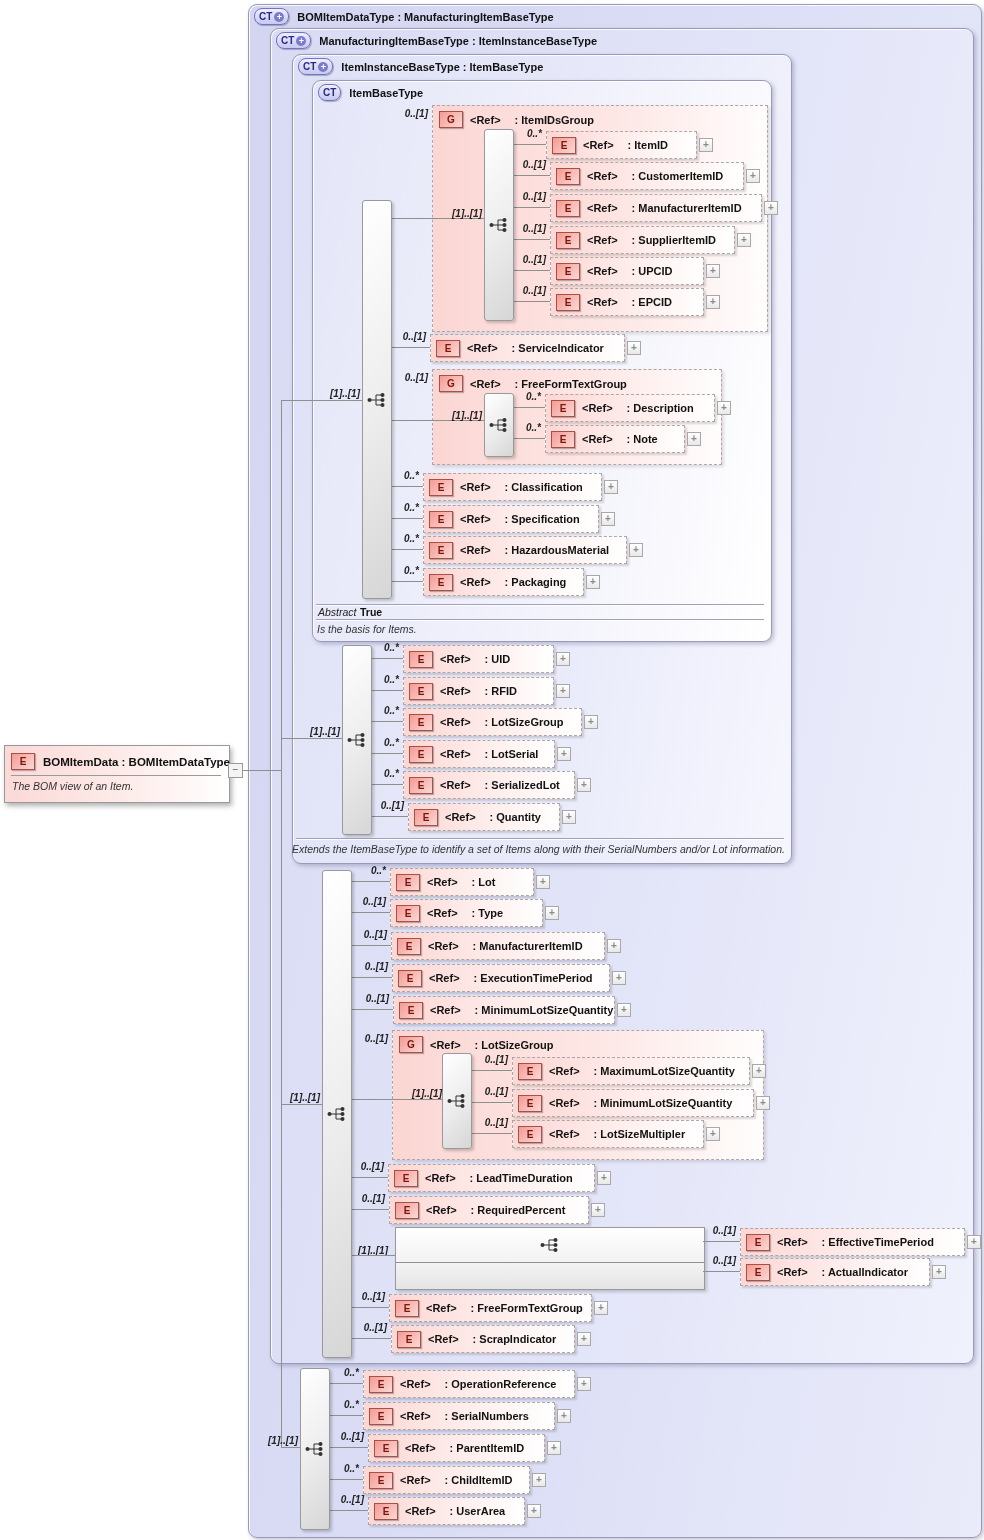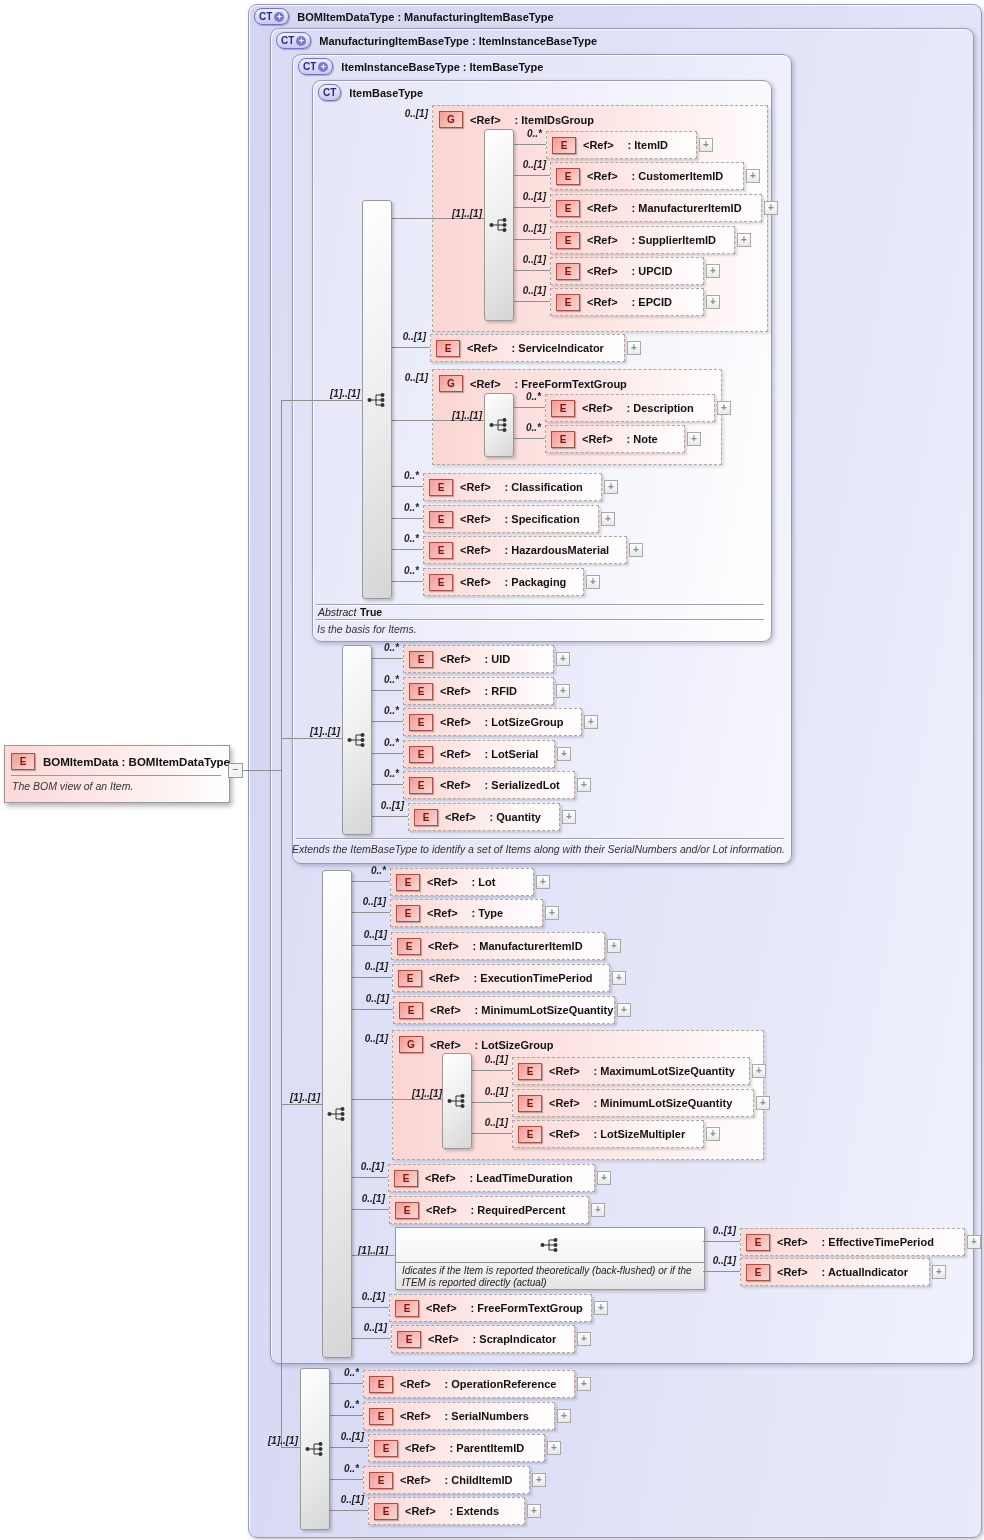--- a/index.html
+++ b/index.html
@@ -151,21 +151,20 @@
         <line x1="10" y1="4" x2="10" y2="14"></line>
           <line x1="10" y1="4" x2="15" y2="4"></line>
           <line x1="10" y1="9" x2="15" y2="9"></line>
           <line x1="10" y1="14" x2="15" y2="14"></line>
         <circle cx="16.5" cy="4" r="2" stroke="none"></circle>
           <circle cx="16.5" cy="9" r="2" stroke="none"></circle>
           <circle cx="16.5" cy="14" r="2" stroke="none"></circle>
       </svg>
     </span>
     <span class="choice-sep"></span>
-    <span class="choice-note">Idicates if the Item is reported theoretically (back-flushed) or if the ITEM is reported directly (actual)</span>
   </div>
   <span class="seqlabel" style="left:352px;top:1245px">[1]..[1]</span>
 
   <div class="vline" style="left:281px;top:400px;height:1047px"></div>
   <div class="hline" style="left:241px;top:770px;width:40px"></div>
   <div class="hline" style="left:281px;top:400px;width:81px"></div>
   <div class="hline" style="left:281px;top:738px;width:61px"></div>
   <div class="hline" style="left:281px;top:1104px;width:41px"></div>
   <div class="hline" style="left:281px;top:1447px;width:19px"></div>
   <span class="seqlabel" style="left:324px;top:388px">[1]..[1]</span>
@@ -567,21 +566,21 @@
       <span class="card">0..*</span>
       <span class="badge">E</span>
       <span class="ref">&lt;Ref&gt;</span>
       <span class="nm">: ChildItemID</span>
       <span class="plusbox">+</span>
     </div>
   <div class="ebox" style="left:368px;top:1497px;width:150px">
       <span class="card">0..[1]</span>
       <span class="badge">E</span>
       <span class="ref">&lt;Ref&gt;</span>
-      <span class="nm">: Extends</span>
+      <span class="nm">: UserArea</span>
       <span class="plusbox">+</span>
     </div>
 
   <div class="rootbox" style="left:4px;top:745px;width:224px;height:56px">
     <div class="roothead">
       <span class="badge">E</span>
       <span class="roottitle">BOMItemData : BOMItemDataType</span>
     </div>
     <div class="rootsep"></div>
     <span class="rootanno">The BOM view of an Item.</span>

